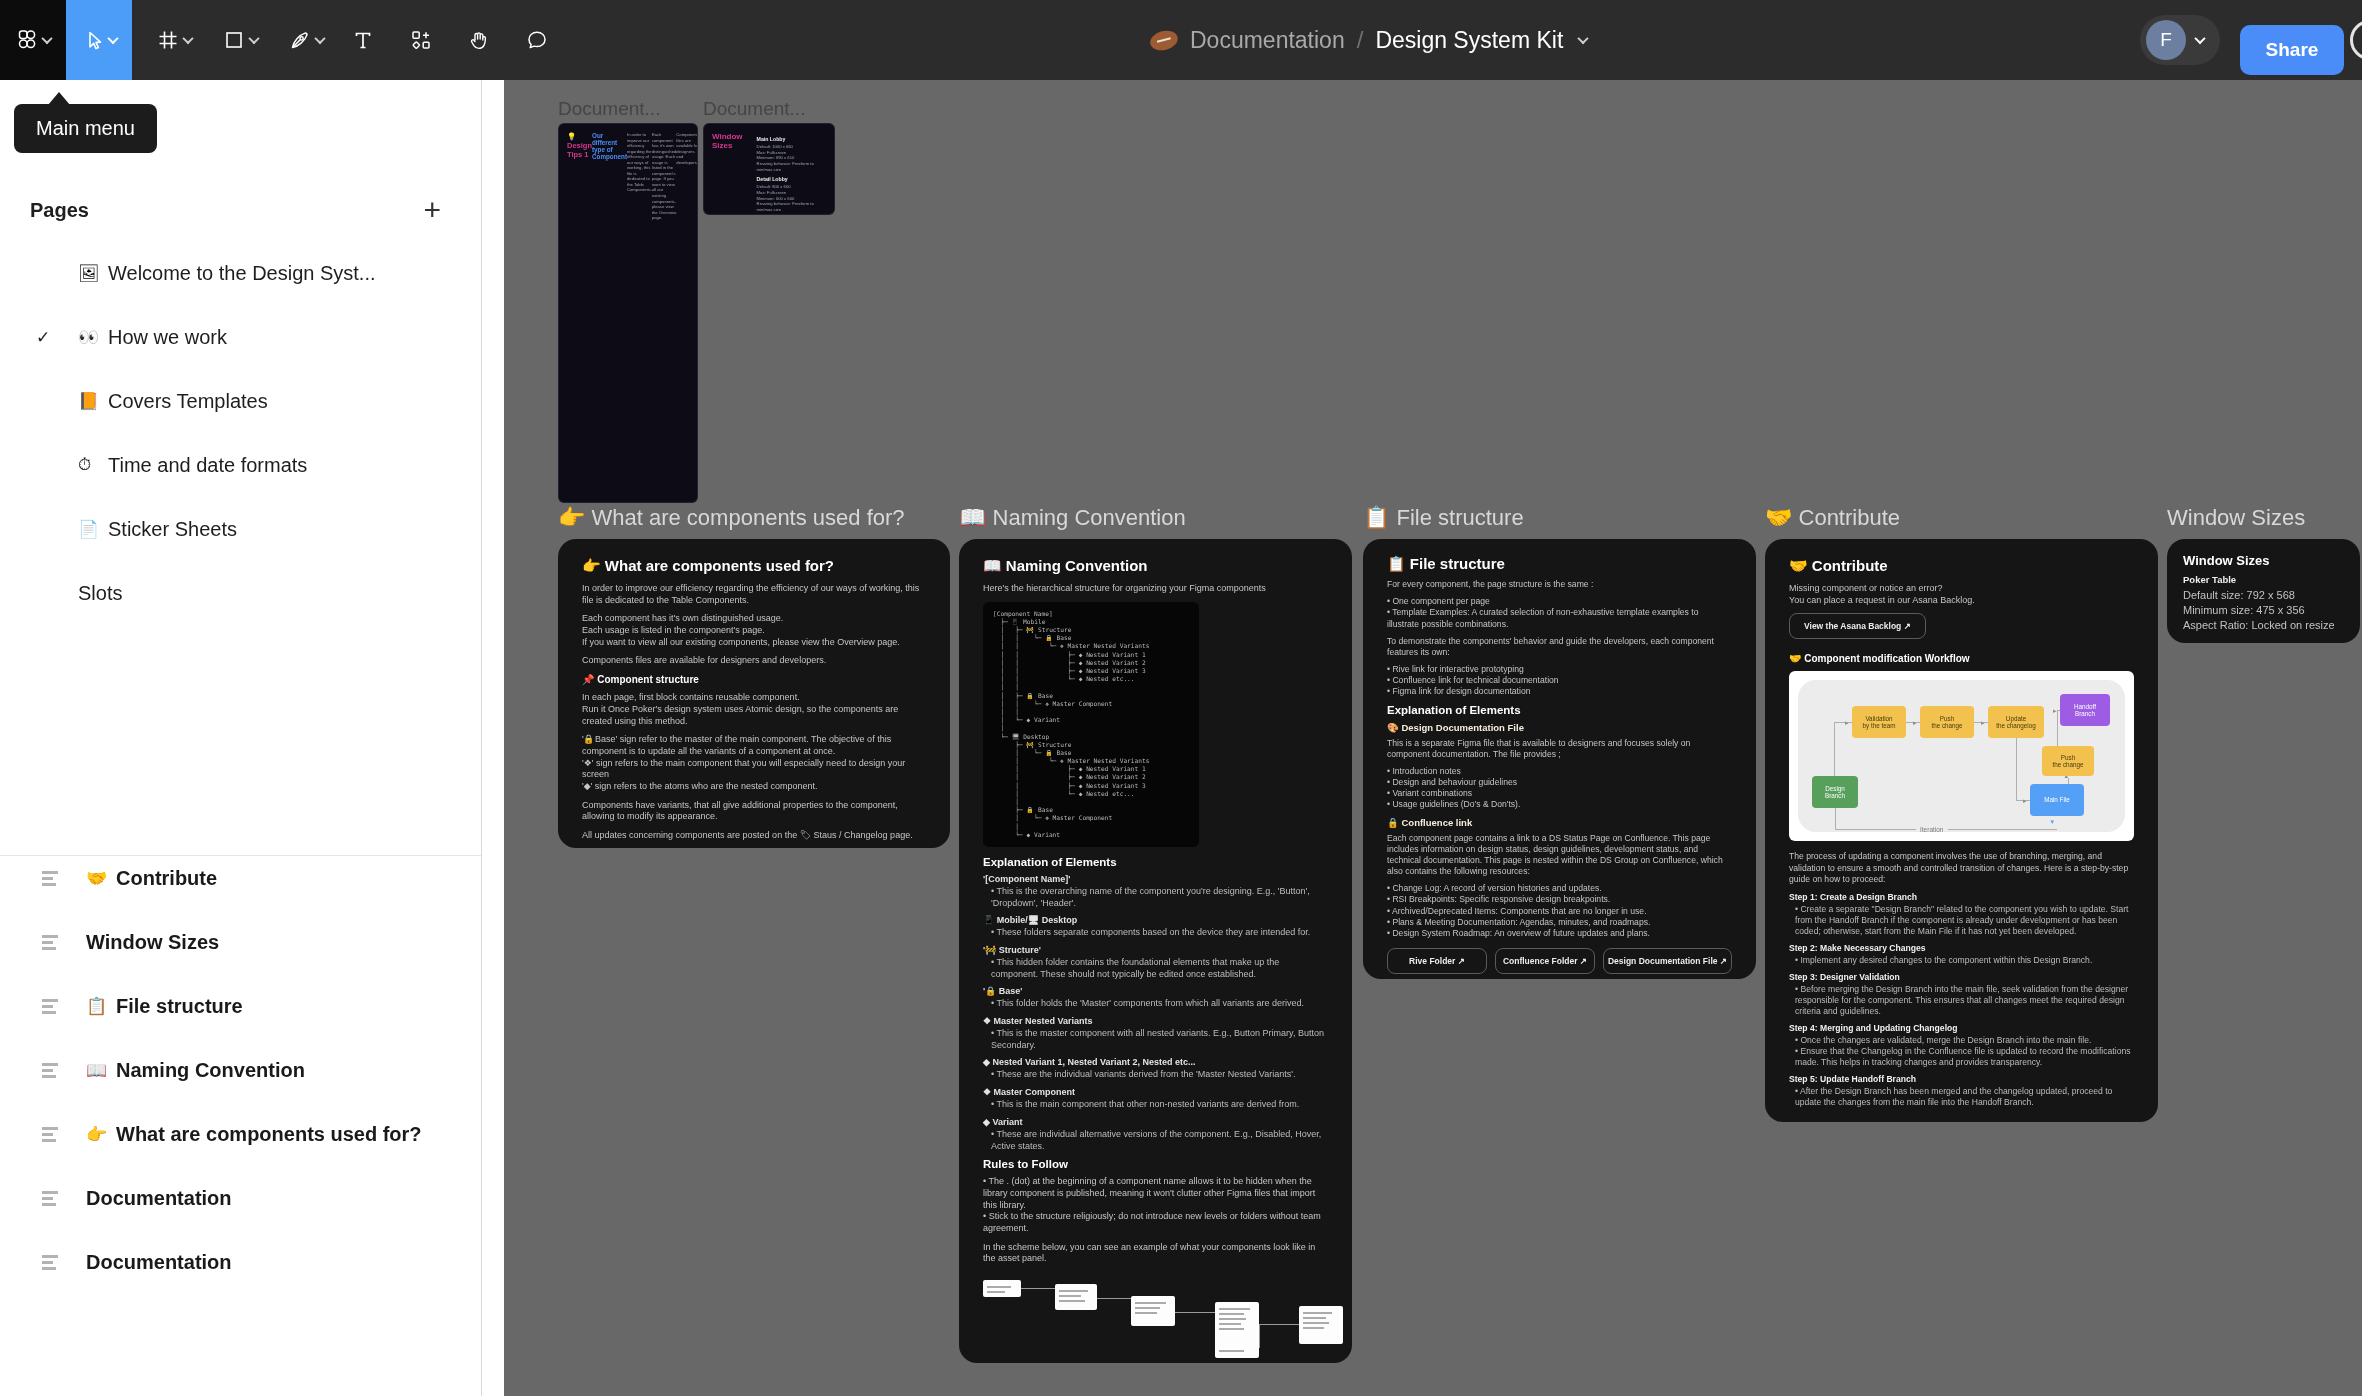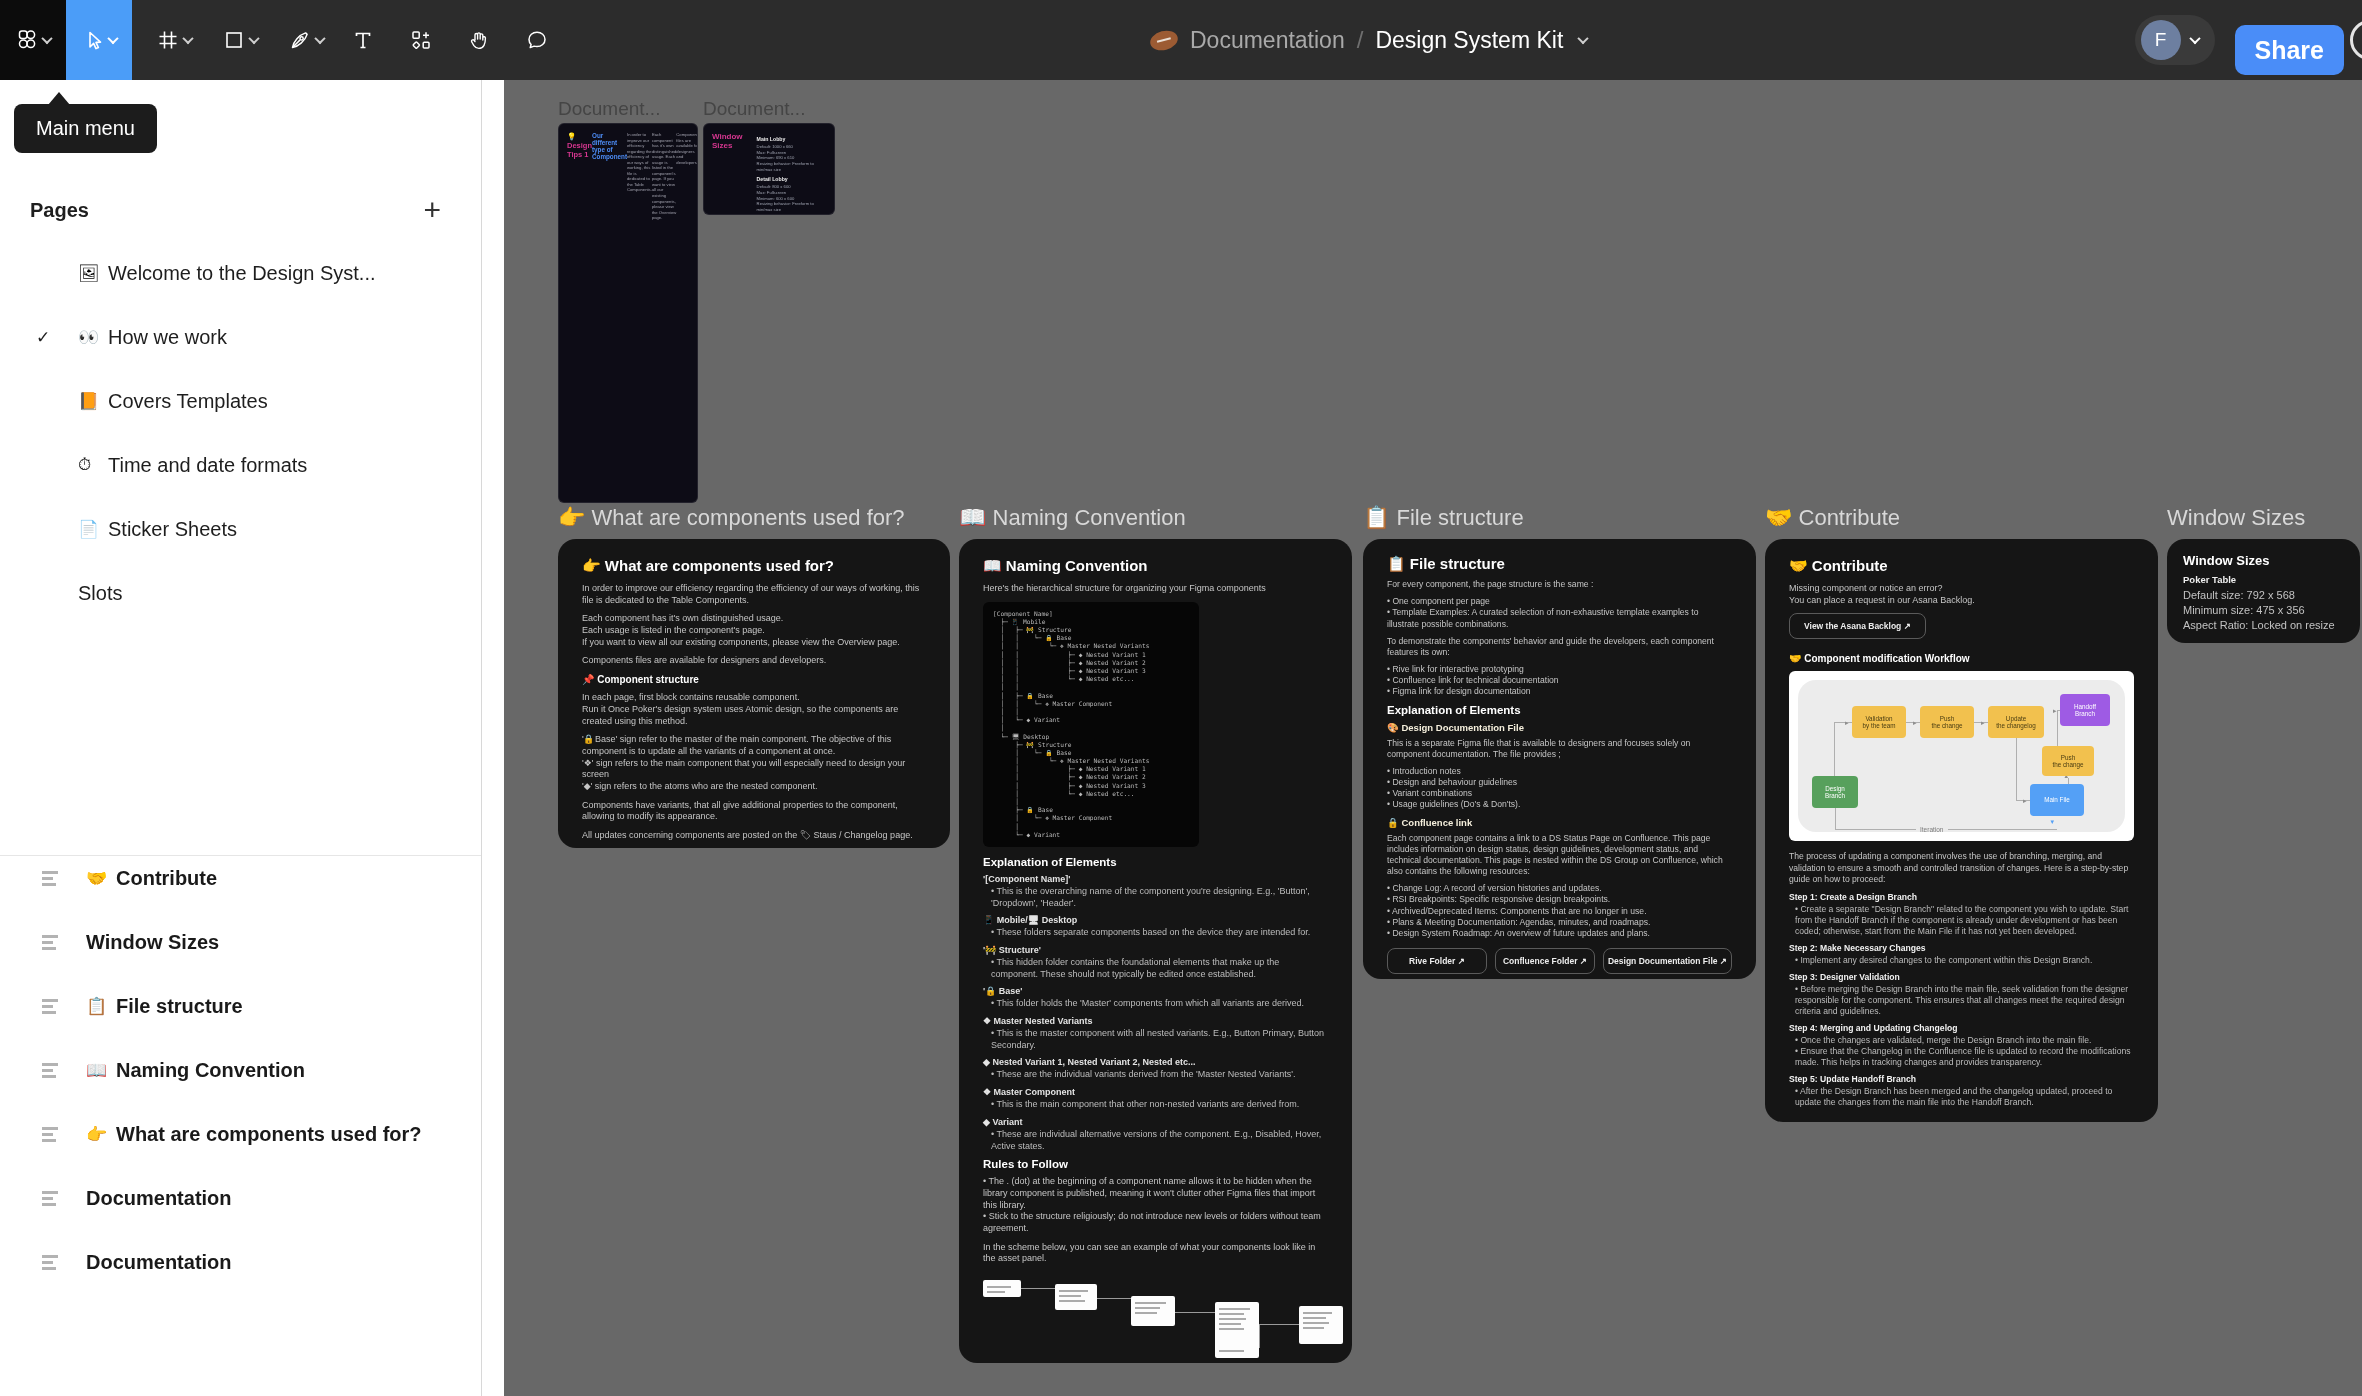--- a/index.html
+++ b/index.html
@@ -22,21 +22,21 @@
   .crumb { position:absolute; left:1150px; top:0; height:80px; display:flex; align-items:center; gap:12px; font-size:23px; }
   .football { width:28px; height:19px; background:#9C5B33; border-radius:50%; transform:rotate(-14deg); position:relative; }
   .football::after { content:""; position:absolute; left:7px; top:8px; width:14px; height:2px; background:#EADFD5; }
   .crumb-proj { color:#A9A9A9; }
   .crumb-sep { color:#6F6F6F; font-size:24px; }
   .crumb-file { color:#FFFFFF; }
   .crumb .chev { margin-left:4px; }
   .top-right { position:absolute; right:0; top:0; height:80px; display:flex; align-items:center; }
   .avatar-pill { height:50px; background:#3A3A3A; border-radius:26px; display:flex; align-items:center; padding:0 16px 0 6px; gap:10px; margin-right:20px; }
   .avatar { width:40px; height:40px; border-radius:50%; background:#6D7FA0; color:#fff; font-size:19px; display:flex; align-items:center; justify-content:center; }
-  .share-btn { height:50px; min-width:104px; background:#4A8DF8; border:none; border-radius:10px; color:#fff; font-size:25px; font-weight:bold; font-family:inherit; padding:0 20px; cursor:pointer; margin-right:18px;margin-top:20px; }
+  .share-btn { height:50px; min-width:104px; background:#4A8DF8; border:none; border-radius:10px; color:#fff; font-size:19px; font-weight:bold; font-family:inherit; padding:0 20px; cursor:pointer; margin-right:18px;margin-top:20px; }
   .edge-circle { position:absolute; right:-28px; top:20px; width:40px; height:40px; border:3px solid #E4E4E4; border-radius:50%; }
   
   .sidebar { position:absolute; left:0; top:80px; width:482px; height:1316px; background:#FFFFFF; border-right:1px solid #D8D8D8; z-index:20; }
   .tabs { position:absolute; left:0; top:0; width:100%; height:82px; border-bottom:1px solid #E9E9E9; display:flex; align-items:center; }
   .tab { font-size:20px; cursor:pointer; display:flex; align-items:center; gap:8px; }
   .tab.assets { color:#9A9A9A; margin-left:183px; }
   .tab.current { color:#1E1E1E; margin-left:62px; }
   .tab .chev { border-color:#555; margin-left:10px; }
   .tooltip { position:absolute; left:14px; top:24px; background:#1C1C1C; color:#fff; font-size:20px; padding:13px 22px; border-radius:8px; z-index:40; }
   .tooltip::before { content:""; position:absolute; top:-12px; left:34px; border-left:11px solid transparent; border-right:11px solid transparent; border-bottom:13px solid #1C1C1C; }

